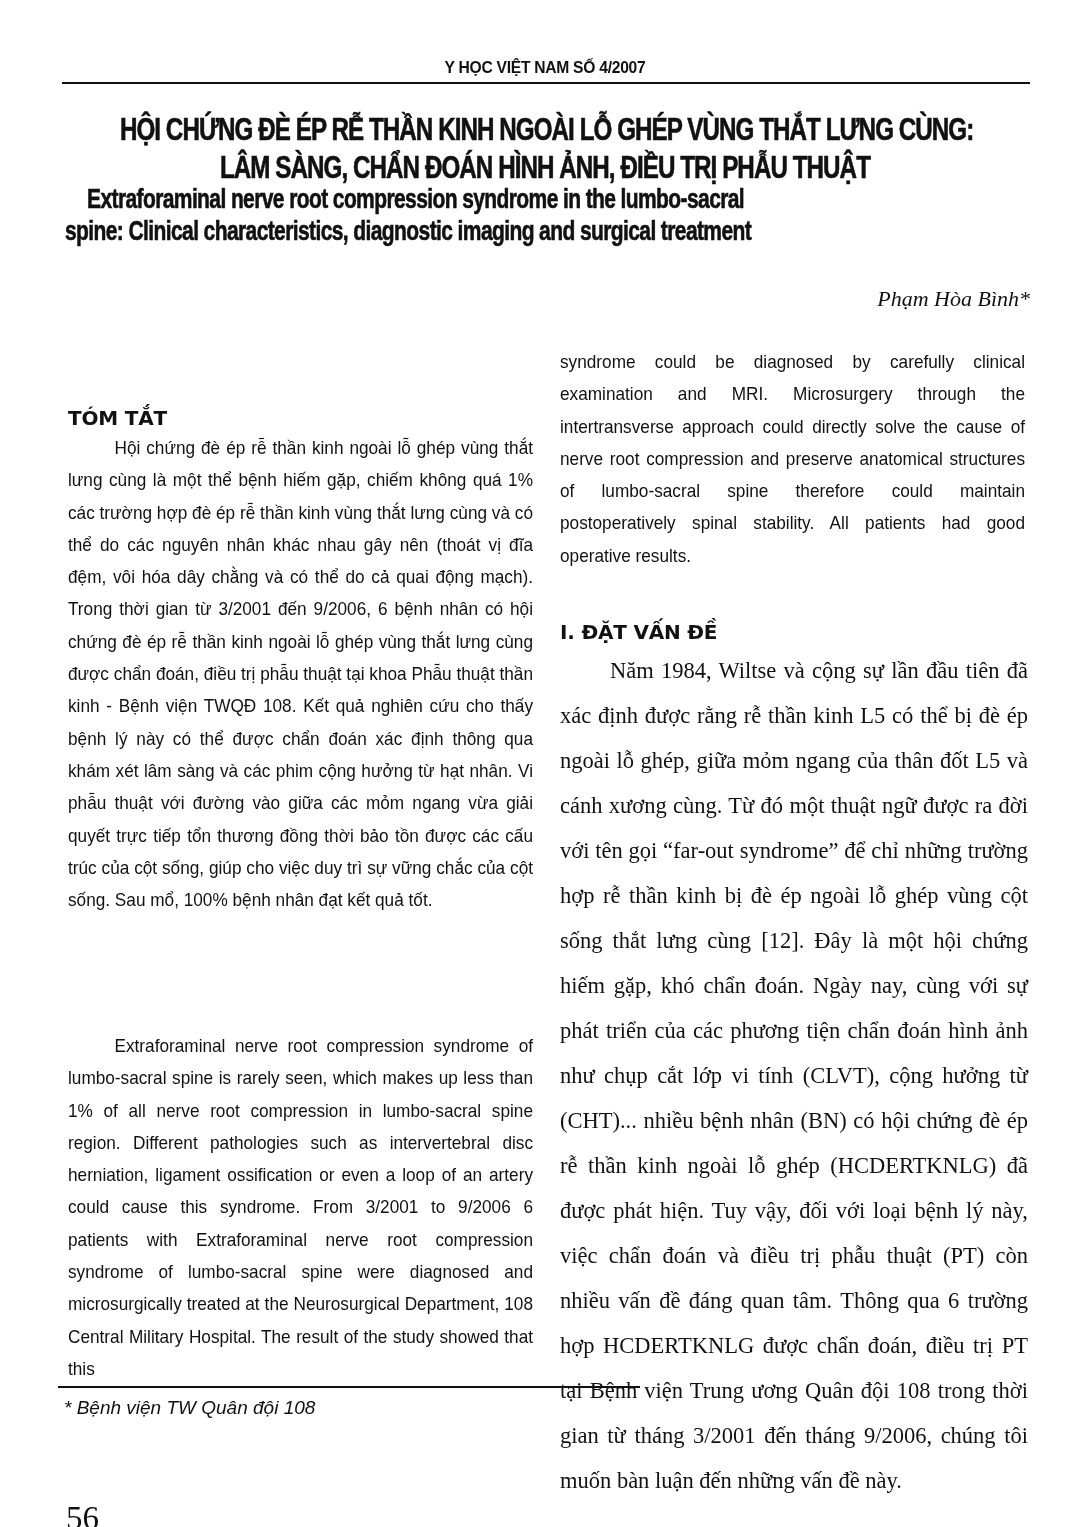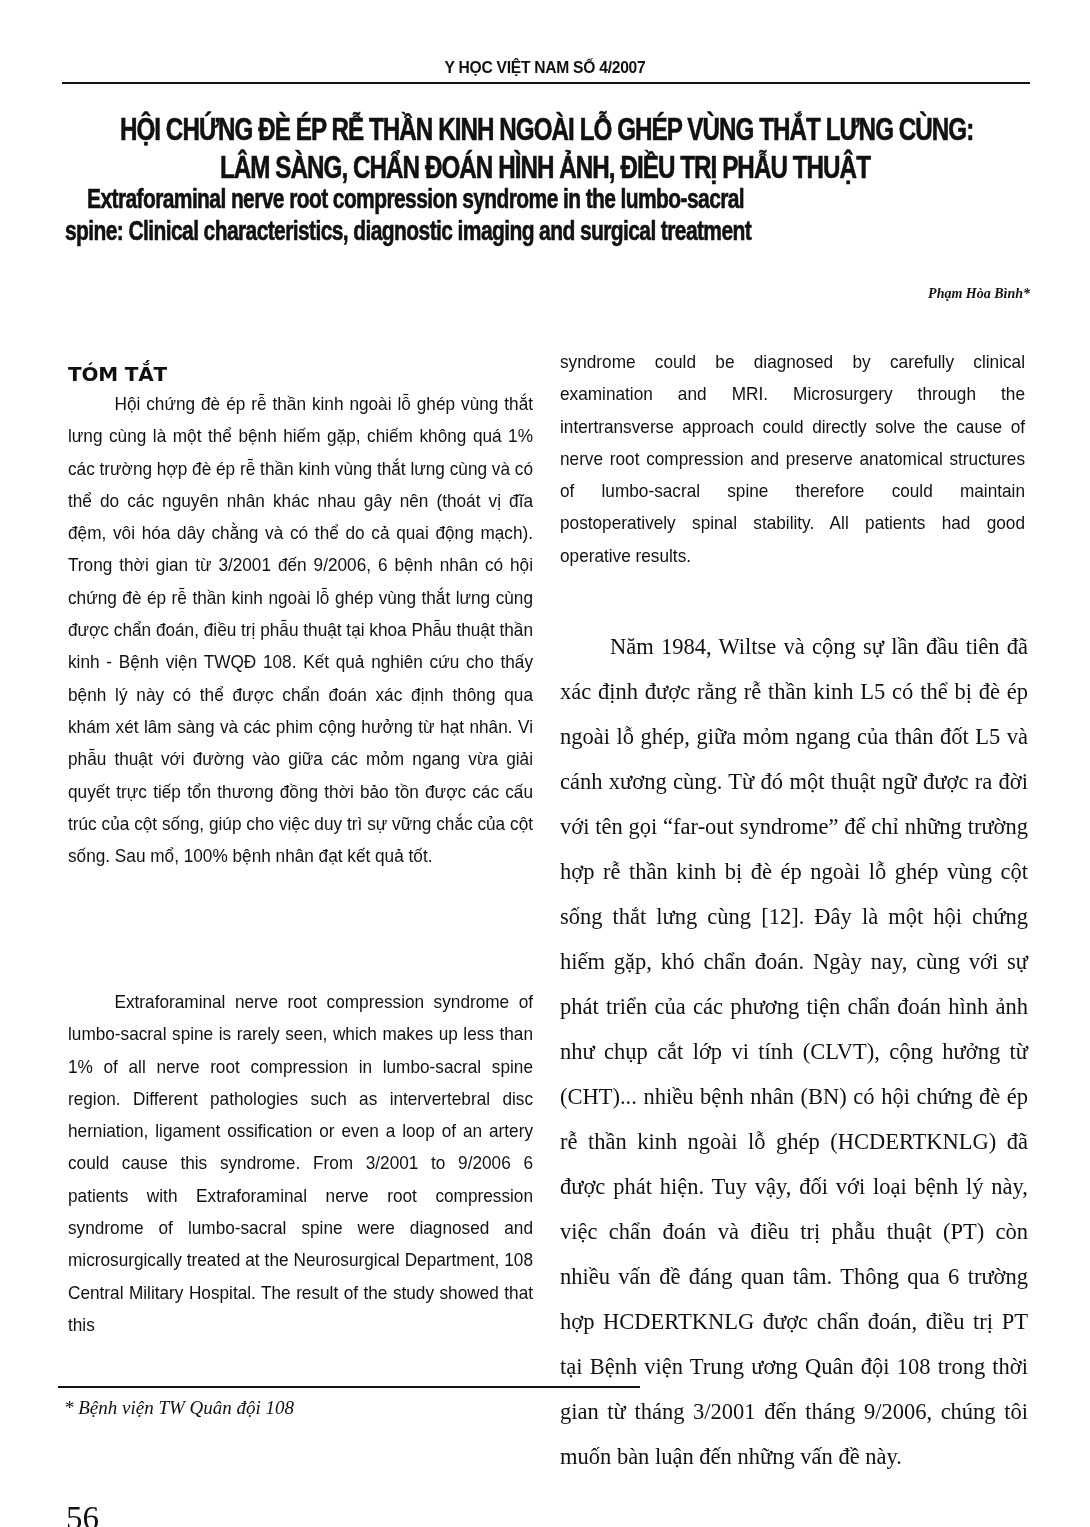--- a/index.html
+++ b/index.html
@@ -19,38 +19,38 @@
   .title-vn.l1 { top: 112px; }
   .title-vn.l2 { top: 150px; }
   .title-en {
     position: absolute; font-family: "Liberation Sans", sans-serif; font-weight: bold; font-size: 28px;
     letter-spacing: -0.8px; white-space: nowrap; transform-origin: left center; -webkit-text-stroke: 0.6px #111;
   }
   .title-en.l1 { left: 87px; top: 183px; transform: scaleX(0.75); }
   .title-en.l2 { left: 65px; top: 215px; transform: scaleX(0.75); }
   .author {
     position: absolute; right: 60px; top: 286px; font-family: "Liberation Serif", serif;
-    font-style: italic; font-weight: bold; font-size: 14px;
+    font-style: italic; font-weight: normal; font-size: 22px;
   }
-  .col-left { position: absolute; left: 68px; width: 464px; }
+  .col-left { position: absolute; left: 68px; width: 464px; margin-top: 44px; }
   .col-right { position: absolute; left: 560px; width: 468px; }
   .section-heading {
     font-family: "DejaVu Sans", sans-serif; font-weight: bold; font-size: 20px; letter-spacing: -0.2px;
   }
   .sans-para {
     font-family: "Liberation Sans", sans-serif; font-size: 18.5px; line-height: 32.3px;
     text-align: justify; transform: scaleX(0.93); transform-origin: left top; width: 500px;
   }
   .serif-para {
     font-family: "Liberation Serif", serif; font-size: 22.5px; line-height: 45px; text-align: justify;
   }
   .indent { text-indent: 50px; }
   .footnote-rule { position: absolute; left: 58px; width: 582px; top: 1386px; height: 2px; background: #111; }
   .footnote {
-    position: absolute; left: 64px; top: 1397px; font-family: Liberation Serif, serif;
+    position: absolute; left: 64px; top: 1397px; font-family: Liberation Sans, sans-serif;
     font-style: italic; font-size: 19px;
   }
   .page-number {
     position: absolute; left: 66px; top: 1500px; font-family: "Liberation Serif", serif; font-size: 33px;
   }
 </style>
 </head>
 <body>
 
 <div class="header-title">Y HỌC VIỆT NAM SỐ 4/2007</div>
@@ -70,18 +70,19 @@
 
 <div class="col-left" style="top:984px;">
   <div class="sans-para indent" style="margin-top:2px;">Extraforaminal nerve root compression syndrome of lumbo-sacral spine is rarely seen, which makes up less than 1% of  all nerve root compression in lumbo-sacral spine  region. Different pathologies such as intervertebral disc herniation, ligament ossification or even a loop of an artery could cause this syndrome. From 3/2001 to 9/2006 6 patients with Extraforaminal nerve root compression syndrome of lumbo-sacral spine were diagnosed and microsurgically treated at the Neurosurgical Department,  108 Central Military Hospital. The result of the study showed that this</div>
 </div>
 
 <div class="col-right" style="top:346px;">
   <div class="sans-para">syndrome could be diagnosed by carefully clinical examination and MRI. Microsurgery through the intertransverse approach could directly solve the cause of nerve root compression and preserve anatomical structures of lumbo-sacral spine therefore could maintain postoperatively spinal stability. All patients had good operative results.</div>
 </div>
 
 <div class="col-right" style="top:620px;">
+  <div class="section-heading">I. ĐẶT VẤN ĐỀ</div>
   <div class="serif-para indent" style="margin-top:4px;">Năm 1984, Wiltse và cộng sự lần đầu tiên đã xác định được rằng rễ thần kinh L5 có thể bị đè ép ngoài lỗ ghép, giữa mỏm ngang của thân đốt L5 và cánh xương cùng. Từ đó một thuật ngữ được ra đời với tên gọi “far-out syndrome” để chỉ những trường hợp rễ thần kinh bị đè ép ngoài lỗ ghép vùng cột sống thắt lưng cùng [12]. Đây là một hội chứng hiếm gặp, khó chẩn đoán. Ngày nay, cùng với sự phát triển của các phương tiện chẩn đoán hình ảnh như chụp cắt lớp vi tính (CLVT), cộng hưởng từ (CHT)... nhiều bệnh nhân (BN) có hội chứng đè ép rễ thần kinh ngoài lỗ ghép (HCDERTKNLG) đã được phát hiện. Tuy vậy, đối với loại bệnh lý này, việc chẩn đoán và điều trị phẫu thuật (PT) còn nhiều vấn đề đáng quan tâm. Thông qua 6 trường hợp HCDERTKNLG được chẩn đoán, điều trị PT tại Bệnh viện Trung ương Quân đội 108 trong thời gian từ tháng 3/2001 đến tháng 9/2006, chúng tôi muốn bàn luận đến những vấn đề này.</div>
 </div>
 
 <div class="footnote-rule"></div>
 <div class="footnote">* Bệnh viện TW Quân đội 108</div>
 <div class="page-number">56</div>
 
 </body></html>

